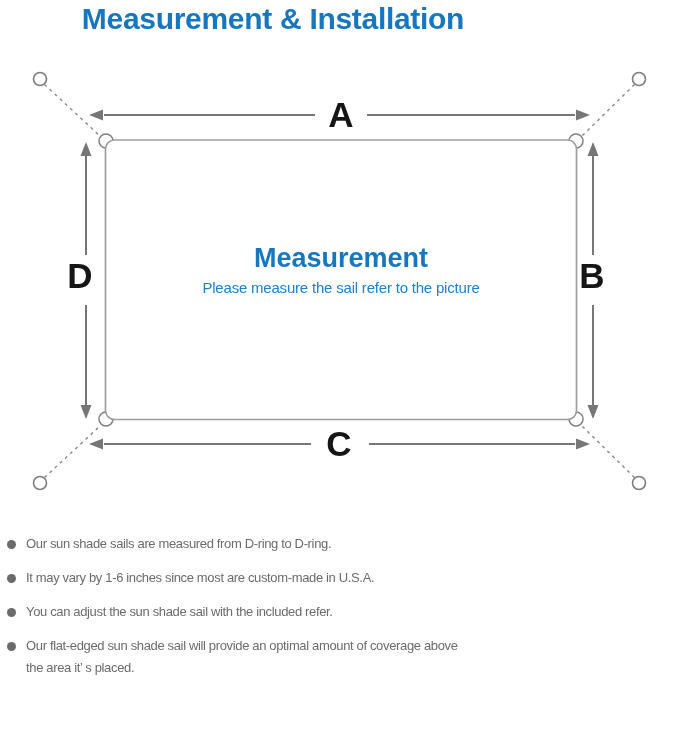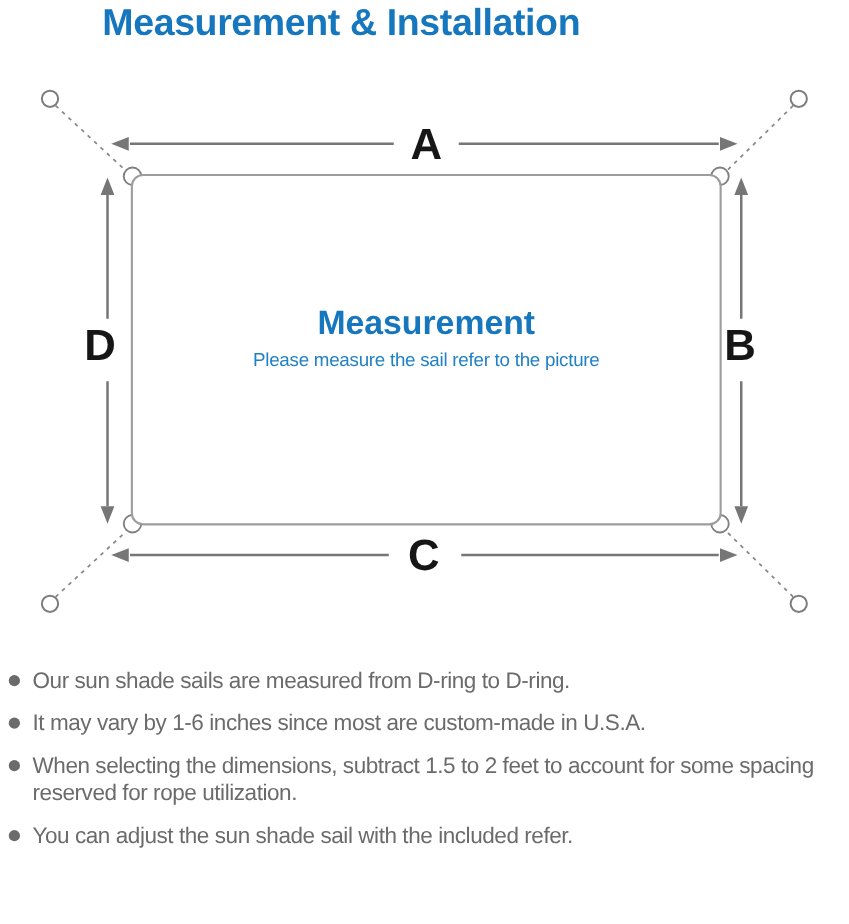--- a/index.html
+++ b/index.html
@@ -65,21 +65,21 @@
     width: 9px;
     height: 9px;
     border-radius: 50%;
     background: #6b6b6b;
     margin-top: 7px;
     margin-right: 10px;
   }
   .bullet-text {
     flex: 1 1 auto;
     max-width: 652px;
-    font-size: 18px;
+    font-size: 13px;
     letter-spacing: -0.35px;
     line-height: 22px;
     color: #6b6b6b;
     white-space: pre-line;
   }
 </style>
 </head>
 <body>
 
 <div id="page">
@@ -149,22 +149,22 @@
     <div class="bullet-item">
       <span class="bullet-dot"></span>
       <span class="bullet-text">Our sun shade sails are measured from D-ring to D-ring.</span>
     </div>
     <div class="bullet-item">
       <span class="bullet-dot"></span>
       <span class="bullet-text">It may vary by 1-6 inches since most are custom-made in U.S.A.</span>
     </div>
     <div class="bullet-item">
       <span class="bullet-dot"></span>
-      <span class="bullet-text">When selecting the dimensions, subtract 1.5 to 2 feet to account for some spacing
-reserved for rope utilization.</span>
+      <span class="bullet-text">You can adjust the sun shade sail with the included refer.</span>
     </div>
     <div class="bullet-item">
       <span class="bullet-dot"></span>
-      <span class="bullet-text">You can adjust the sun shade sail with the included refer.</span>
+      <span class="bullet-text">Our flat-edged sun shade sail will provide an optimal amount of coverage above
+the area it’ s placed.</span>
     </div>
   </div>
 
 </div>
 
 </body></html>

